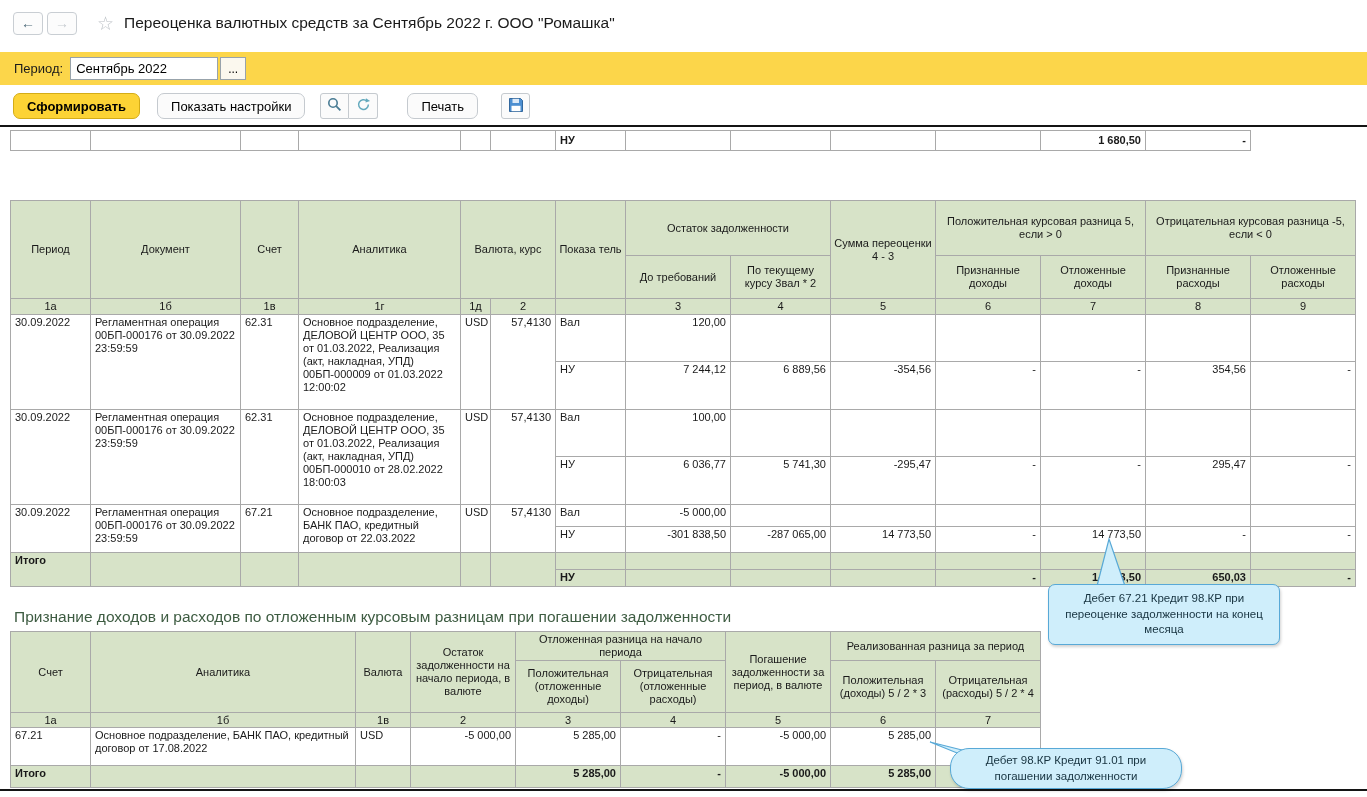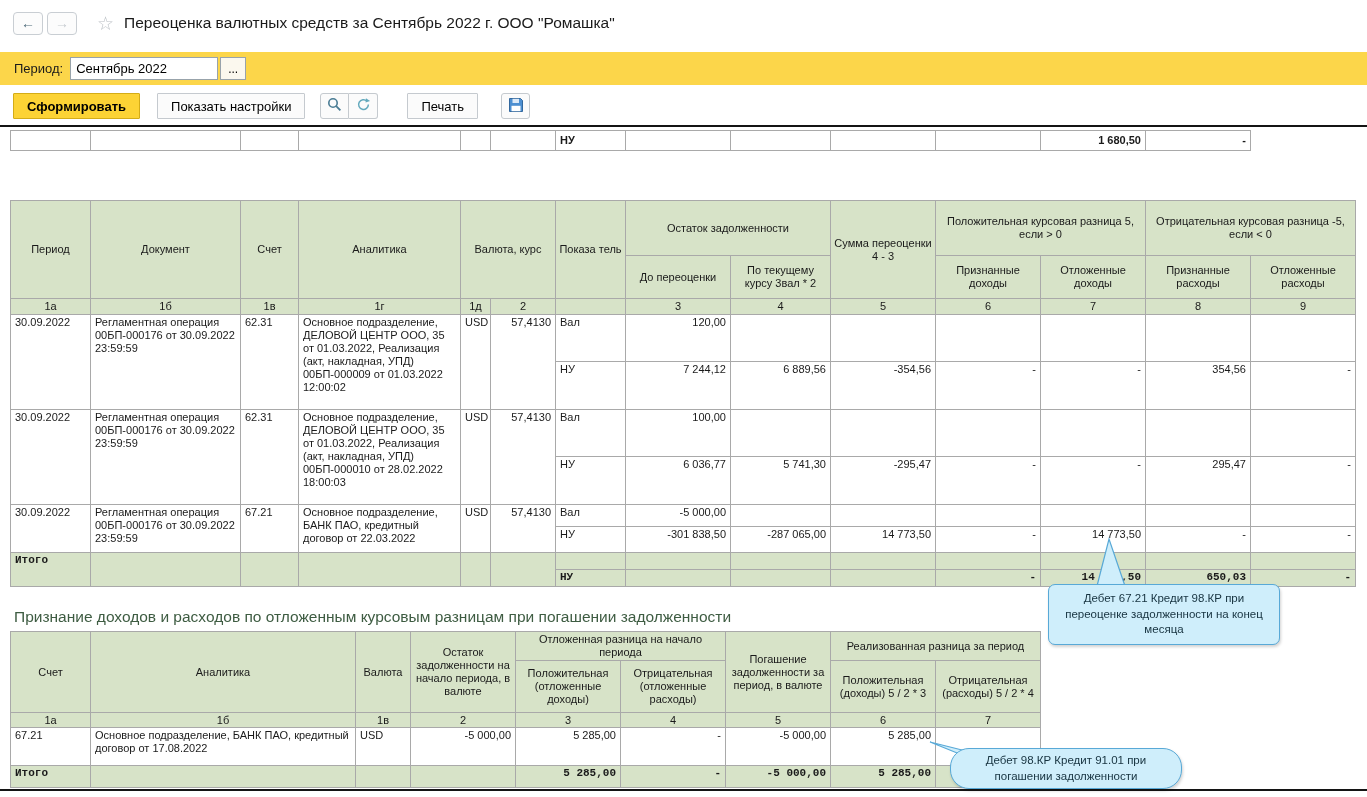--- a/index.html
+++ b/index.html
@@ -21,21 +21,21 @@
                 display:flex; align-items:center; padding-left:14px; box-sizing:border-box; }
   .period-label { font-size:13px; margin-right:7px; }
   .period-input { width:136px; height:21px; border:1px solid #98a3ab; font-size:13px; font-family:inherit;
                   padding:0 5px; background:#fff; box-sizing:content-box; }
   .more-btn { width:26px; height:23px; margin-left:2px; border:1px solid #98a3ab; background:#fbf8ee;
               font-size:12px; line-height:1; padding:0; font-family:inherit; cursor:pointer; }
 
   
   .toolbar { position:absolute; left:0; top:90px; width:100%; height:32px; display:flex; align-items:center;
              padding-left:13px; box-sizing:border-box; background:#fff; }
-  .tbtn { height:26px; border:1px solid #c5cacf; border-radius:1px; background:#fbfbfb; font-size:13px;
+  .tbtn { height:26px; border:1px solid #c5cacf; border-radius:7px; background:#fbfbfb; font-size:13px;
           font-family:inherit; padding:0 13px; cursor:pointer; }
   .tbtn-primary { background:#fcd335; border-color:#d4ac17; font-weight:bold; margin-right:17px; }
   .tbtn-settings { margin-right:15px; }
   .iconbtn { width:29px; height:26px; border:1px solid #c5cacf; background:#fbfbfb; display:flex;
              align-items:center; justify-content:center; padding:0; cursor:pointer; }
   .iconbtn-left { border-radius:3px 0 0 3px; }
   .iconbtn-right { border-radius:0 3px 3px 0; border-left:none; margin-right:29px; }
   .tbtn-print { margin-right:23px; }
   .iconbtn-save { border-radius:3px; }
 
@@ -46,21 +46,21 @@
   .sec-title { position:absolute; left:14px; font-size:15.5px; color:#3e5c42; }
   .sec-1 { top:159px; }
   .sec-2 { top:608px; }
 
   .rtable { position:absolute; border-collapse:collapse; table-layout:fixed; font-size:11px; line-height:13px; }
   .rtable td, .rtable th { border:1px solid #a9a9a9; padding:1px 4px; overflow:hidden; box-sizing:border-box; }
   .rtable th { background:#d7e3c8; font-weight:normal; text-align:center; vertical-align:middle; padding:1px 3px; }
   .rtable td { vertical-align:top; background:#fff; }
   .numsrow td { background:#d7e3c8; text-align:center; vertical-align:middle; padding:0 2px; }
   .num { text-align:right; white-space:nowrap; }
-  .trow td { background:#d7e3c8; font-weight:bold;font-family:Liberation Mono, monospace; }
+  .trow td { background:#d7e3c8; font-weight:bold; }
   .partial td { font-weight:bold; vertical-align:middle; }
 
   .tbl-partial { left:10px; top:130px; }
   .tbl-1 { left:10px; top:200px; }
   .tbl-2 { left:10px; top:631px; }
 
   
   .callout { position:absolute; z-index:10; background:#cfeefb; border:1px solid #58a9d7; border-radius:7px;
              padding:6px 8px; font-size:11.5px; line-height:1.35; text-align:center; color:#16323f;
              box-shadow:1px 2px 3px rgba(0,0,0,0.18); box-sizing:border-box; }
@@ -179,21 +179,21 @@
         <th rowspan="2">Счет</th>
         <th rowspan="2">Аналитика</th>
         <th rowspan="2" colspan="2">Валюта, курс</th>
         <th rowspan="2">Показа тель</th>
         <th colspan="2">Остаток задолженности</th>
         <th rowspan="2">Сумма переоценки 4 - 3</th>
         <th colspan="2">Положительная курсовая разница 5, если &gt; 0</th>
         <th colspan="2">Отрицательная курсовая разница -5, если &lt; 0</th>
       </tr>
       <tr style="height:43px">
-        <th>До переоценки</th>
+        <th>До требований</th>
         <th>По текущему курсу 3вал * 2</th>
         <th>Признанные доходы</th>
         <th>Отложенные доходы</th>
         <th>Признанные расходы</th>
         <th>Отложенные расходы</th>
       </tr>
       <tr class="numsrow" style="height:16px">
         <td>1а</td>
         <td>1б</td>
         <td>1в</td>

